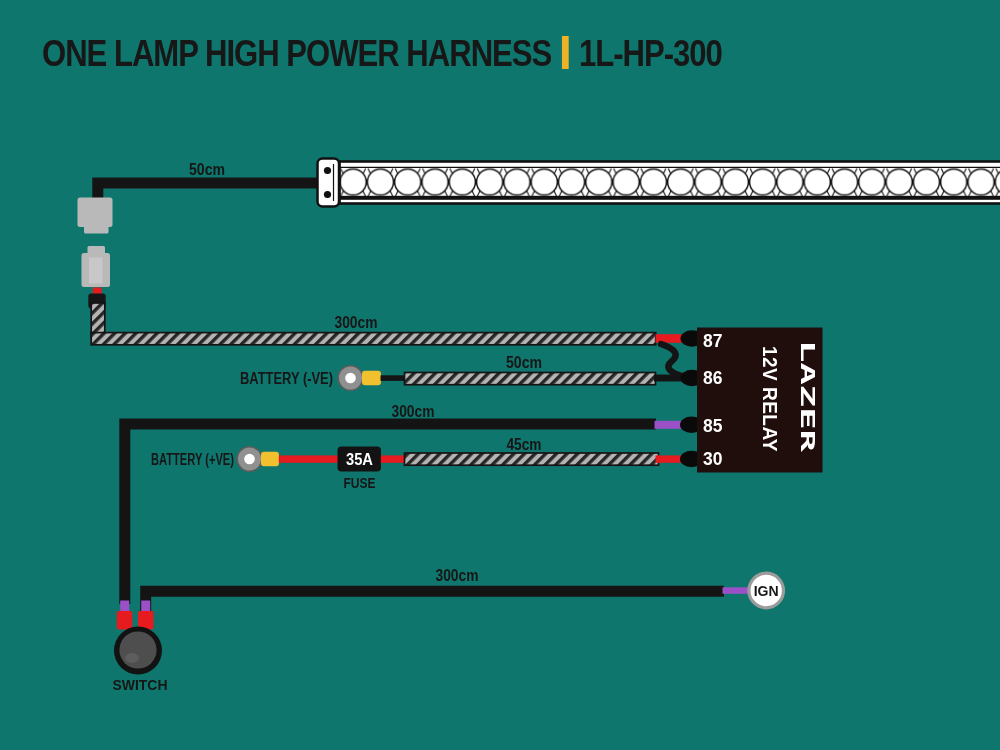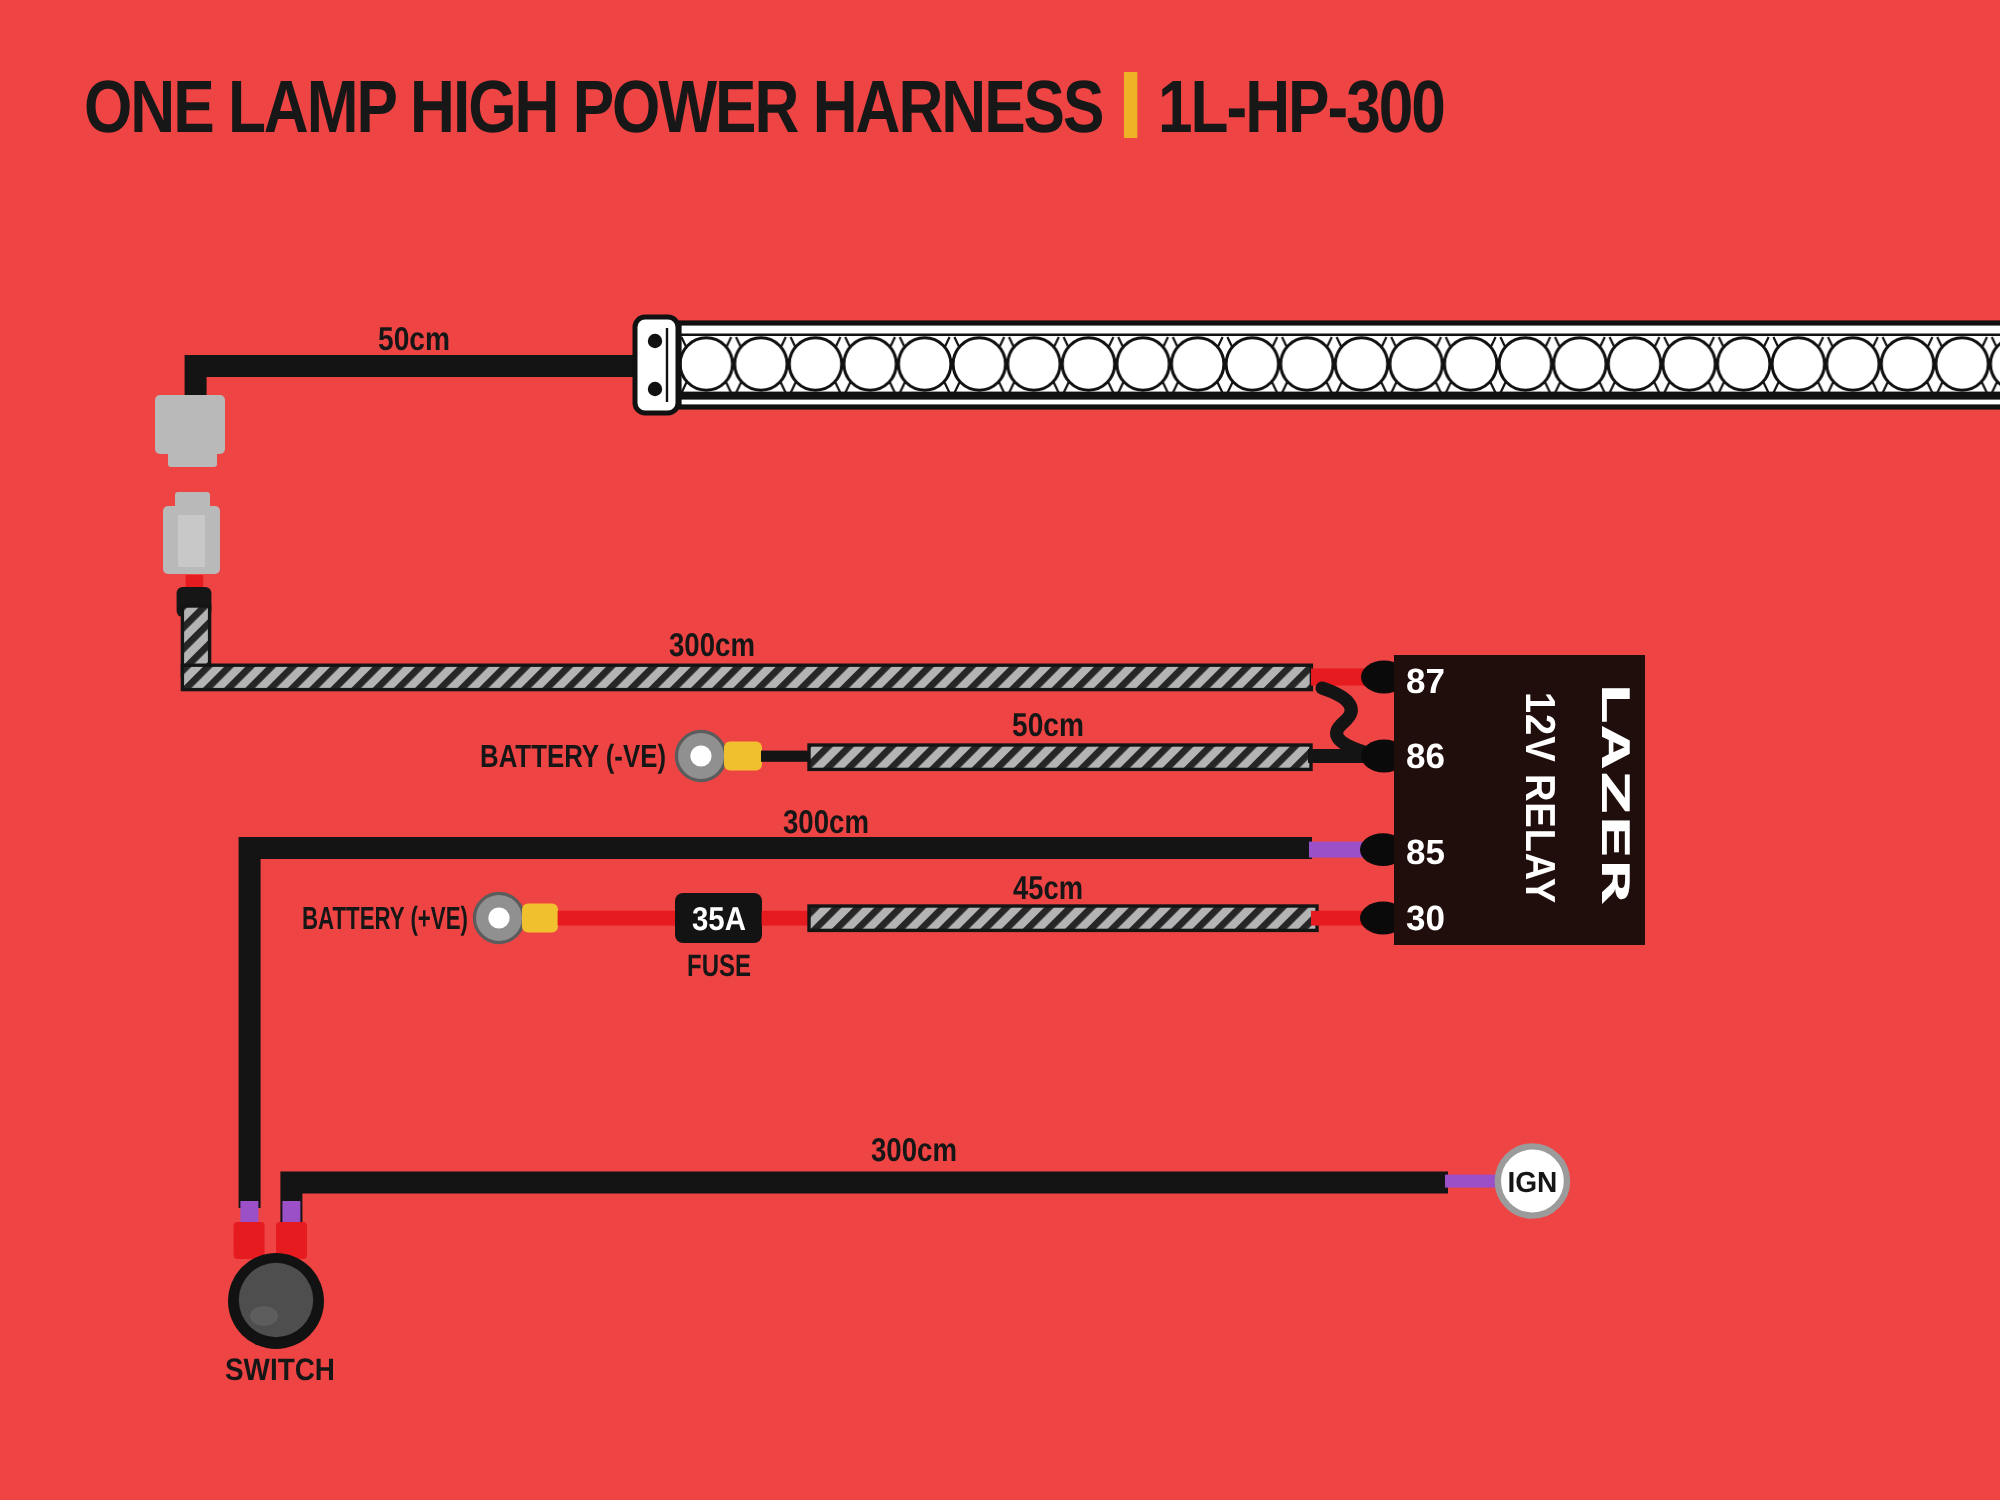--- a/index.html
+++ b/index.html
@@ -1,16 +1,16 @@
 <!DOCTYPE html>
 <html><head>
 <meta charset="utf-8">
 <style>
   html,body{margin:0;padding:0;background:#fff;}
-  .stage{position:relative;width:1000px;height:750px;background:#ef4444;overflow:hidden;
+  .stage{position:relative;width:1000px;height:750px;background:#0f766e;overflow:hidden;
          font-family:"Liberation Sans",sans-serif;}
   .title{position:absolute;left:42px;top:33px;white-space:nowrap;font-weight:bold;
          font-size:37px;letter-spacing:-1.2px;color:#171717;transform:scaleX(0.84);
          transform-origin:left center;}
   .t-sep{display:inline-block;width:8px;height:33px;background:#EFB226;margin:0 12px 0 13px;
          vertical-align:-3px;overflow:hidden;color:transparent;}
   svg{position:absolute;left:0;top:0;}
   .lbl{fill:#161616;font-weight:bold;font-family:"Liberation Sans",sans-serif;}
   .dim{font-size:16.5px;}
   .bat{font-size:16px;}

